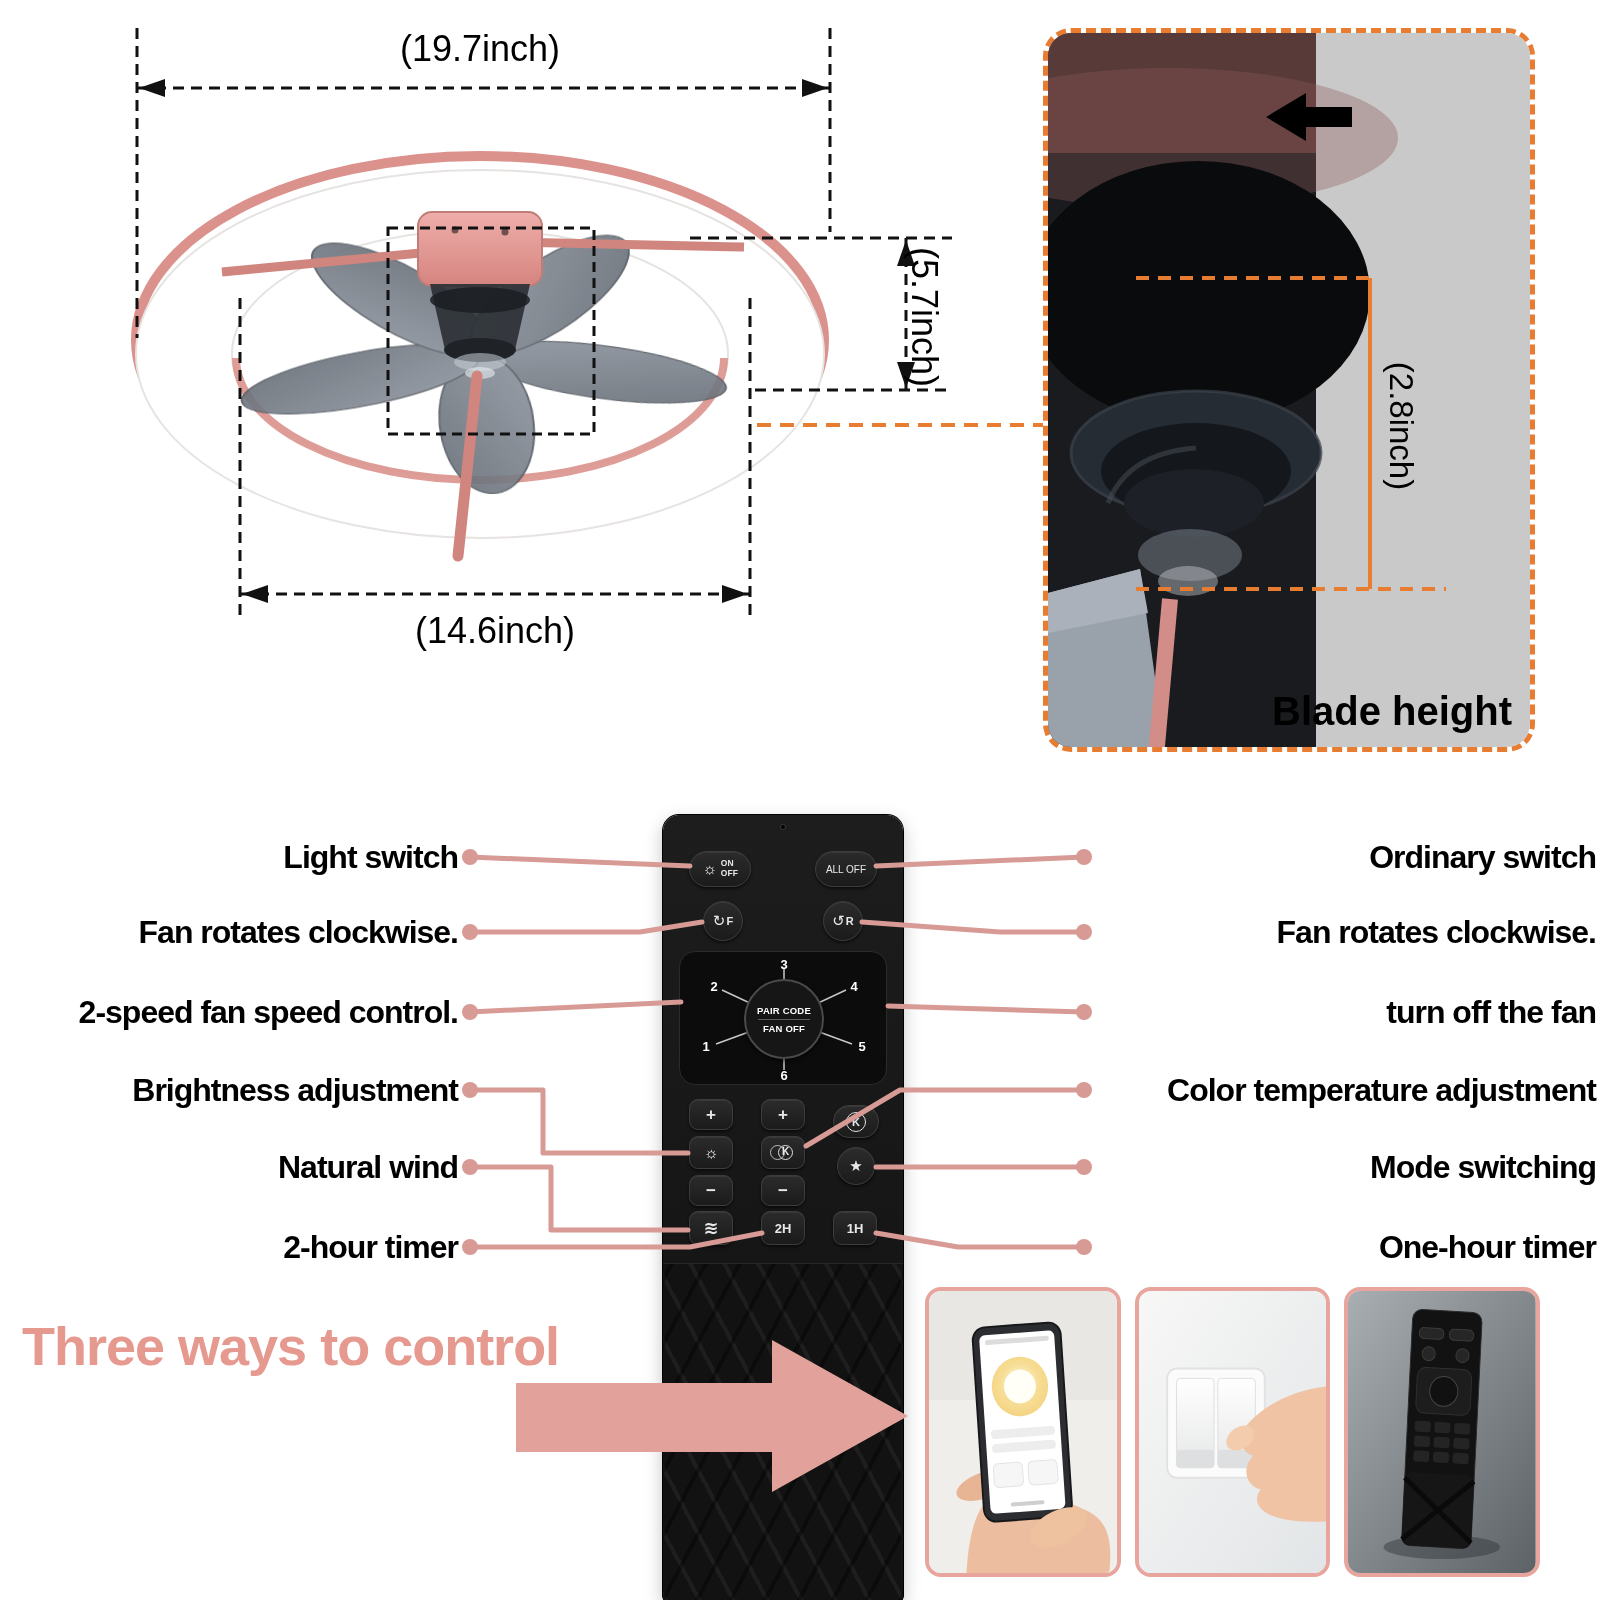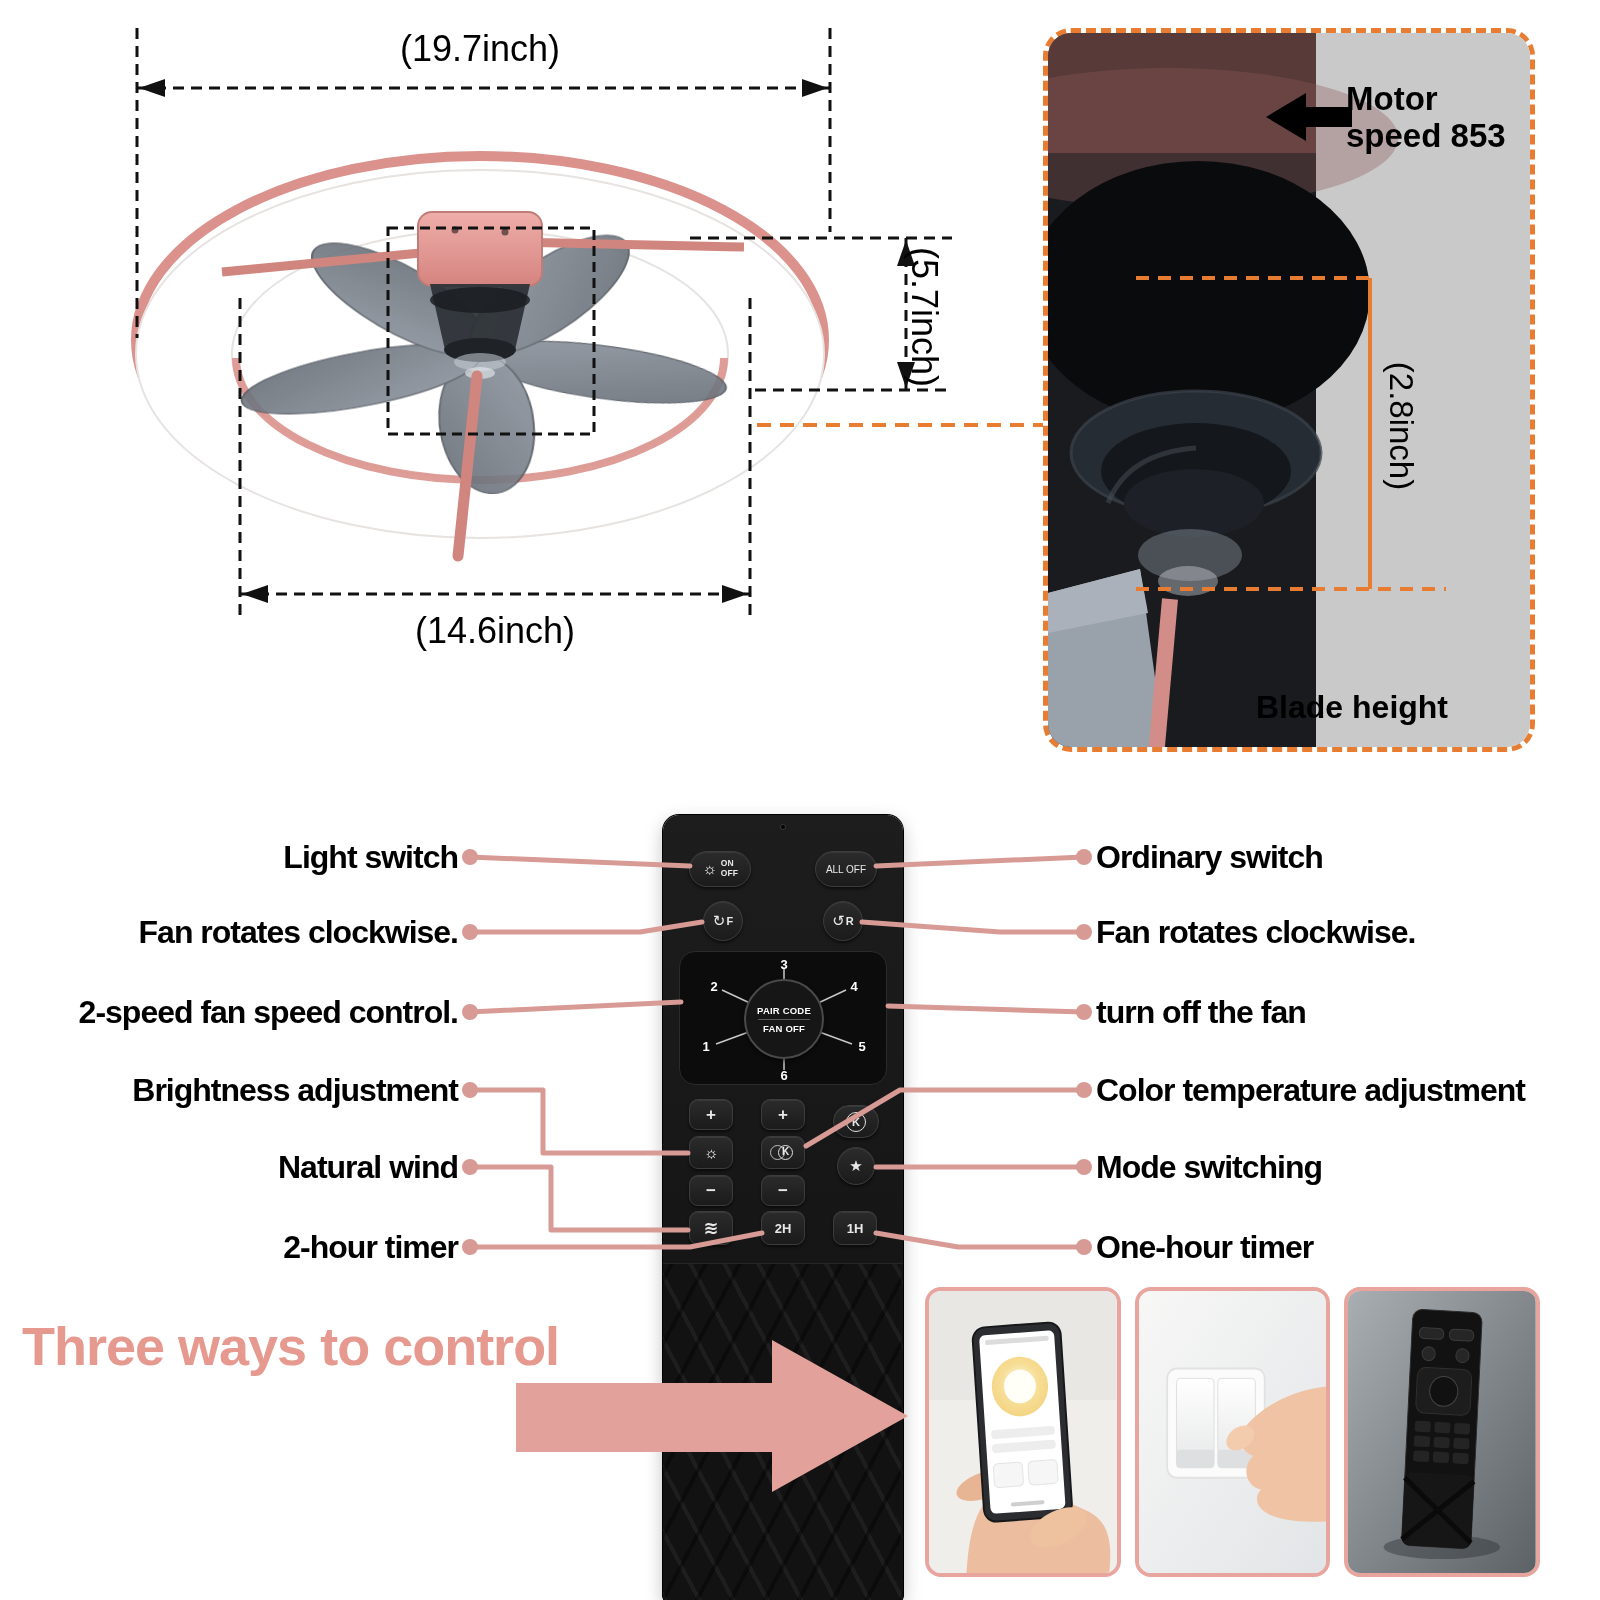--- a/index.html
+++ b/index.html
@@ -12,21 +12,21 @@
   .top-dim{left:300px;top:28px;width:360px}
   .bottom-dim{left:315px;top:610px;width:360px}
   .height-dim{left:945px;top:238px;width:158px;height:40px;transform:rotate(90deg);transform-origin:0 0}
 
   
   .detail{position:absolute;left:1043px;top:28px;width:492px;height:724px;border:5px dashed #e87c30;border-radius:28px;overflow:hidden;background:#fff}
   .detail-gray{position:absolute;right:0;top:0;width:224px;height:100%;background:#c9c9c9}
   .detail svg{position:absolute;left:0;top:0}
   .motor-speed{position:absolute;left:298px;top:48px;width:190px;font-size:33px;font-weight:600;line-height:1.12;color:#000}
   .blade-dim{position:absolute;left:372px;top:308px;width:170px;height:38px;transform:rotate(90deg);transform-origin:0 0;font-size:33px;text-align:center;white-space:nowrap}
-  .blade-height{position:absolute;left:208px;top:656px;width:270px;font-size:32px;font-weight:700;color:#000}
+  .blade-height{position:absolute;left:224px;top:656px;width:270px;font-size:40px;font-weight:700;color:#000}
 
   
   .remote{position:absolute;left:663px;top:815px;width:240px;height:785px;background:linear-gradient(180deg,#1d1d1d,#101010);border-radius:16px 16px 4px 4px;box-shadow:0 0 0 1px #000,0 6px 18px rgba(0,0,0,.25)}
   .pinhole{position:absolute;left:117px;top:9px;width:6px;height:6px;border-radius:50%;background:#000;border:1px solid #3a3a3a}
   .rbtn{position:absolute;display:flex;align-items:center;justify-content:center;background:linear-gradient(180deg,#2b2b2b,#1b1b1b);border:1px solid #3c3c3c;color:#e8e8e8;border-radius:9px;box-shadow:0 2px 3px rgba(0,0,0,.55),inset 0 1px 0 rgba(255,255,255,.07)}
   .round{width:40px;height:40px;border-radius:50%}
   .small{width:44px;height:31px;border-radius:9px;font-size:17px;font-weight:700}
   .light-btn{left:26px;top:36px;width:62px;height:36px;border-radius:18px;gap:4px}
   .sun{font-size:16px;color:#fff}
   .onoff{display:flex;flex-direction:column;font-size:8.5px;line-height:1.15;font-weight:700}
@@ -54,21 +54,21 @@
   .ckk{position:absolute;left:14px;top:3px;font-size:10px;font-weight:700}
   .rtexture{position:absolute;left:0;top:448px;width:240px;height:337px;border-top:1px solid #262626;
     background:
       repeating-linear-gradient(-62deg, rgba(0,0,0,.38) 0 4px, transparent 4px 30px),
       repeating-linear-gradient(62deg, rgba(255,255,255,.05) 0 4px, transparent 4px 30px),
       #121212}
 
   
   .co{position:absolute;font-size:32px;font-weight:700;letter-spacing:-1px;line-height:38px;white-space:nowrap}
   .co-l{left:0;width:458px;text-align:right}
-  .co-r{left:1096px;width:500px;text-align:left}
+  .co-r{left:1096px;width:500px;text-align:right}
   .cl1{top:838px}.cl2{top:913px}.cl3{top:993px}.cl4{top:1071px}.cl5{top:1148px}.cl6{top:1228px}
 
   
   #three-ways-title{position:absolute;left:22px;top:1315px;font-size:54px;font-weight:800;color:#e5998f;letter-spacing:-1px;white-space:nowrap}
   .cards{position:absolute;left:925px;top:1287px;width:615px;height:290px;display:flex;gap:14px}
   .card{flex:1;border:4px solid #e7a59e;border-radius:16px;overflow:hidden;position:relative;background:#f2f1ef}
   .card svg{display:block;width:100%;height:100%}
 </style>
 </head>
 <body>
@@ -157,21 +157,20 @@
       <polygon points="0,560 92,536 118,724 0,724" fill="#99a1ab"></polygon>
       <polygon points="0,560 92,536 100,580 0,600" fill="#aab1ba"></polygon>
       <line x1="122" y1="566" x2="108" y2="724" stroke="#d38d89" stroke-width="16"></line>
       <g>
         <line x1="88" y1="245" x2="322" y2="245" stroke="#e87c30" stroke-width="4" stroke-dasharray="13 9"></line>
         <line x1="88" y1="556" x2="398" y2="556" stroke="#e87c30" stroke-width="4" stroke-dasharray="13 9"></line>
         <line x1="322" y1="245" x2="322" y2="556" stroke="#e87c30" stroke-width="4"></line>
       </g>
       <polygon points="218,84 258,60 258,74 304,74 304,94 258,94 258,108" fill="#000"></polygon>
     </svg>
-    <div class="motor-speed">Motor speed 853</div>
     <div class="blade-dim">(2.8inch)</div>
     <div class="blade-height">Blade height</div>
   </div>
 
   <div class="remote">
     <div class="pinhole"></div>
 
     <div class="rbtn light-btn">
       <span class="sun">☼</span>
       <span class="onoff">

